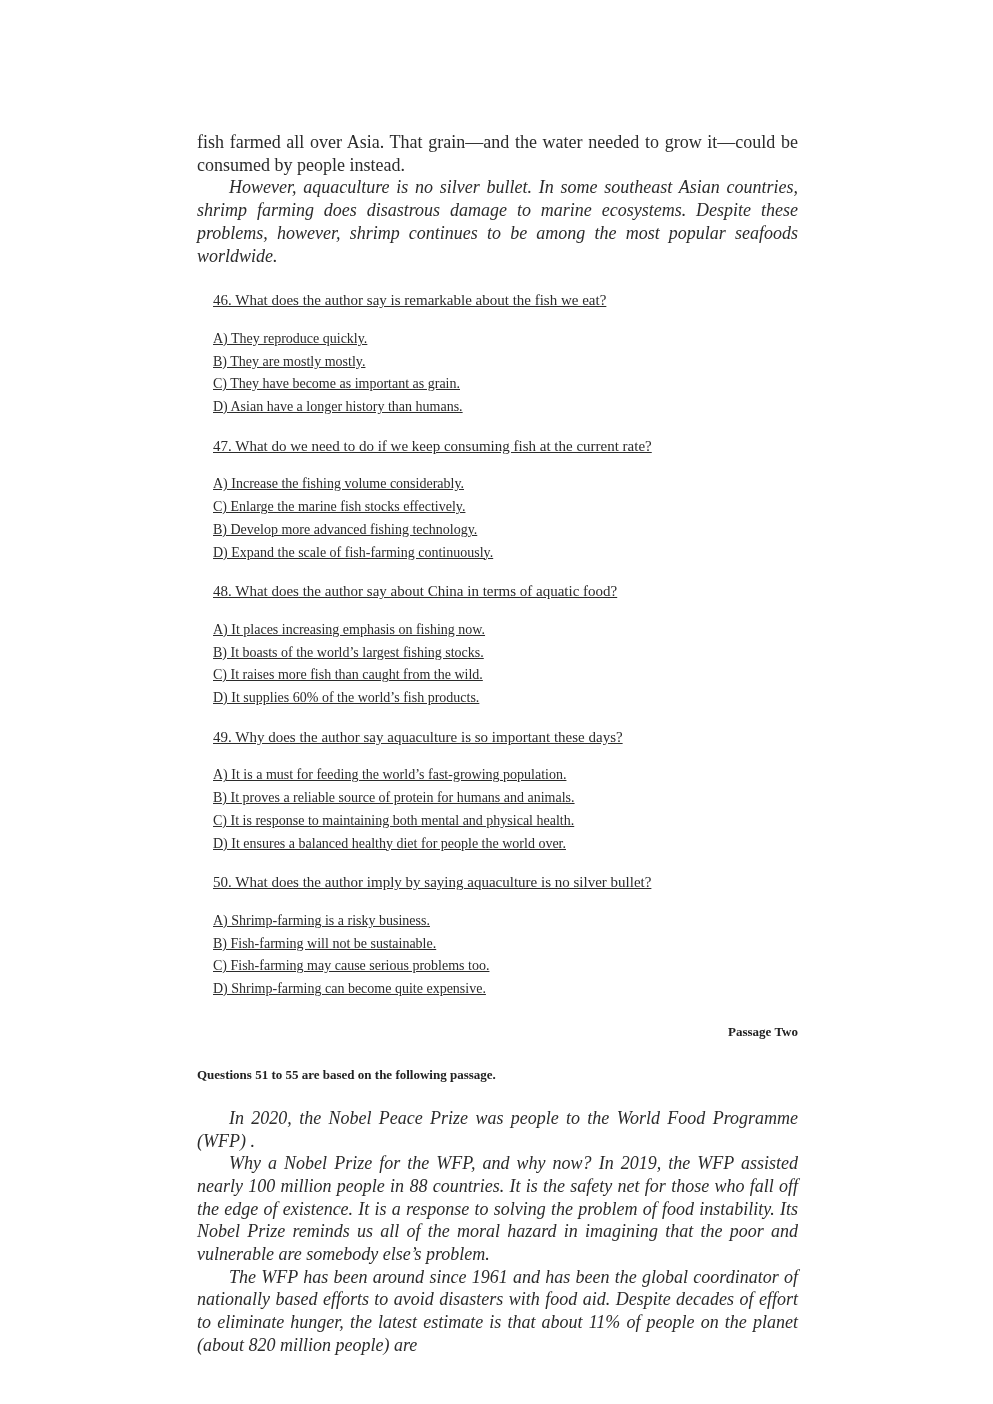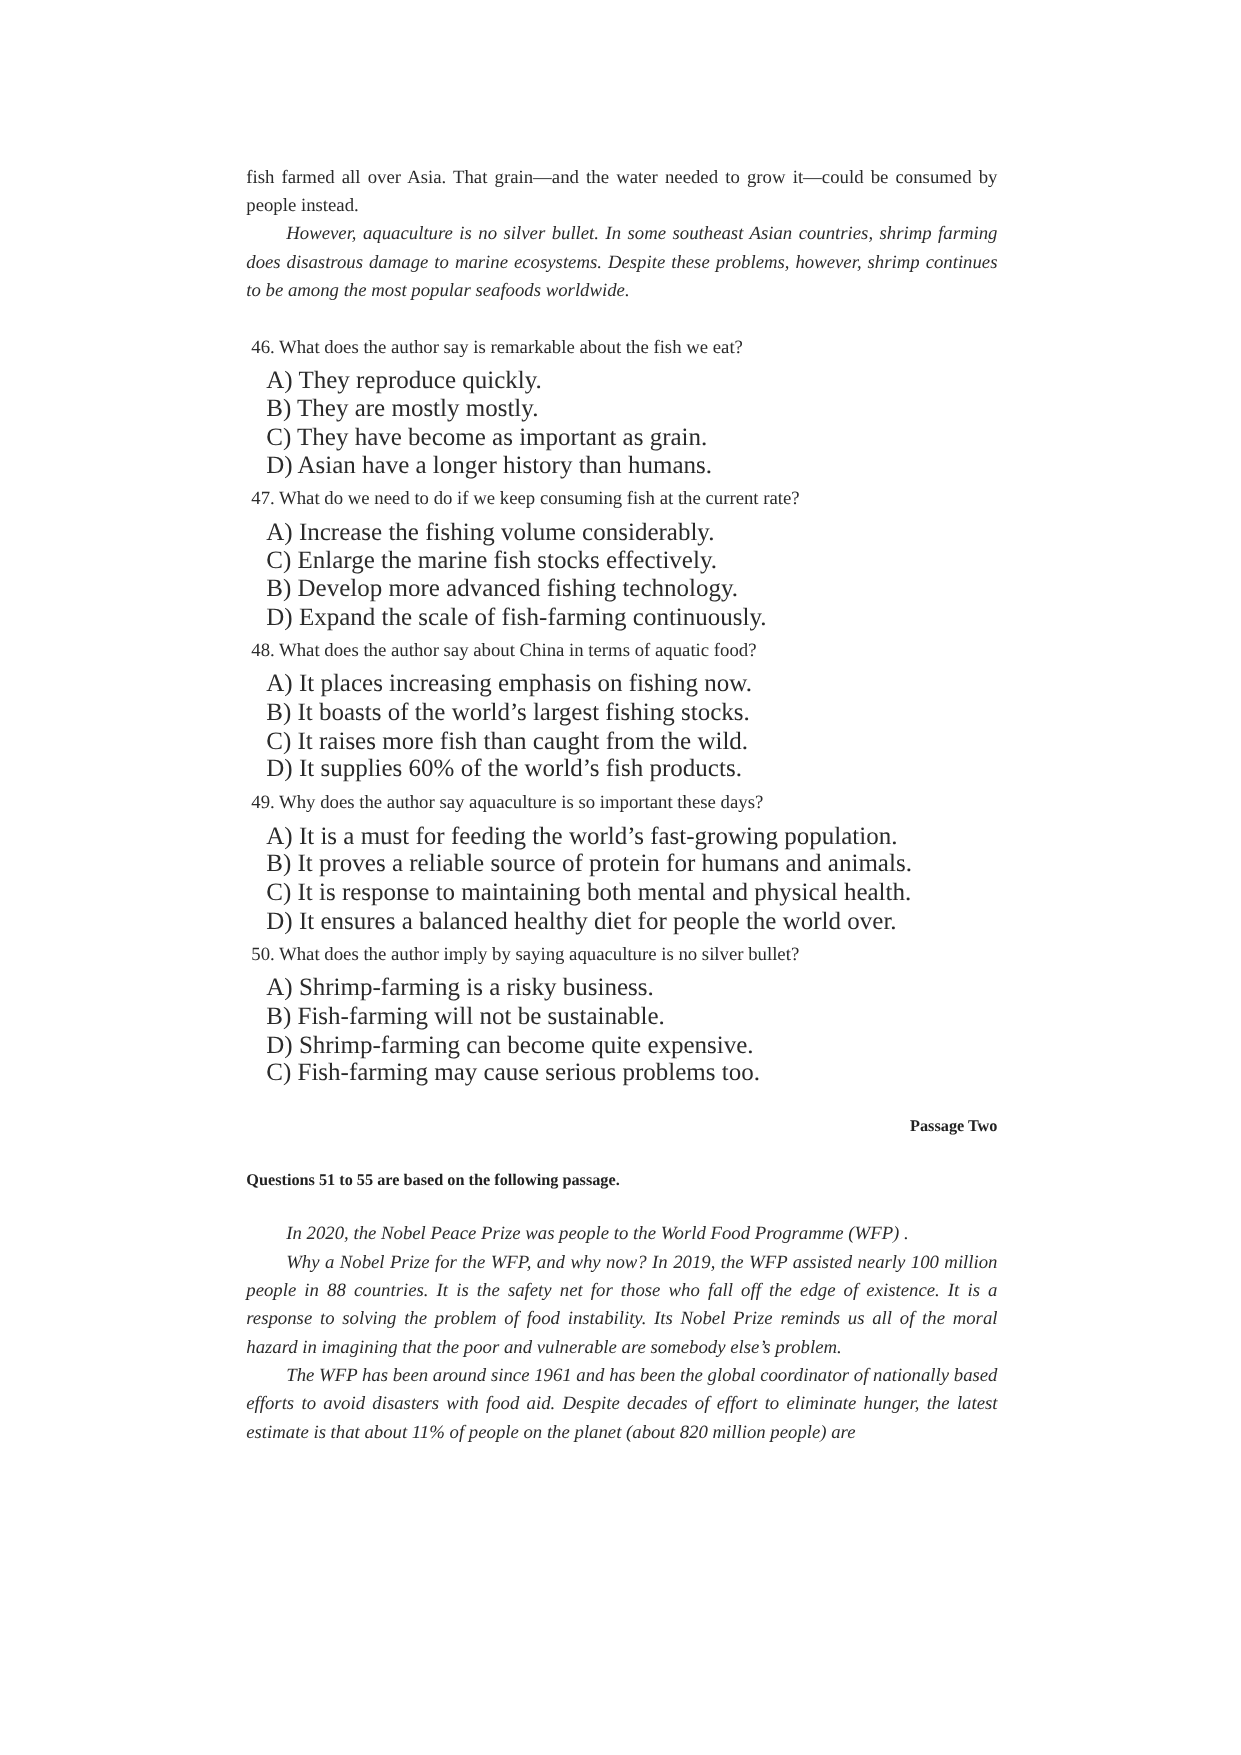--- a/index.html
+++ b/index.html
@@ -15,42 +15,44 @@
       font-family: "Liberation Serif", "DejaVu Serif", serif;
       color: #2b2b2b;
     }
     .page {
       position: absolute;
       left: 197px;
       top: 131px;
       width: 601px;
     }
     .para {
-      font-size: 15px;
+      font-size: 18px;
       line-height: 22.7px;
       margin: 0;
       text-align: justify;
     }
     .para.indent {
       text-indent: 32px;
       font-style: italic;
     }
     .questions {
       margin-top: 22px;
     }
     .q-stem {
       font-size: 15px;
       line-height: 22.7px;
-      margin: 4px;
+      margin: 16px;
+      text-decoration: underline;
     }
     .q-option {
-      font-size: 20px;
+      font-size: 14px;
       line-height: 22.7px;
       margin: 0;
       padding-left: 16px;
+      text-decoration: underline;
     }
     .section-heading {
       font-size: 13px;
       font-weight: bold;
       margin: 0;
       line-height: 20px;
       color: #222222;
     }
     .passage-title {
       margin-top: 21px;
@@ -104,22 +106,22 @@
       <p class="q-option">A) It is a must for feeding the world’s fast-growing population.</p>
       <p class="q-option">B) It proves a reliable source of protein for humans and animals.</p>
       <p class="q-option">C) It is response to maintaining both mental and physical health.</p>
       <p class="q-option">D) It ensures a balanced healthy diet for people the world over.</p>
     </div>
 
     <div>
       <p class="q-stem">50. What does the author imply by saying aquaculture is no silver bullet?</p>
       <p class="q-option">A) Shrimp-farming is a risky business.</p>
       <p class="q-option">B) Fish-farming will not be sustainable.</p>
+      <p class="q-option">C) Fish-farming may cause serious problems too.</p>
       <p class="q-option">D) Shrimp-farming can become quite expensive.</p>
-      <p class="q-option">C) Fish-farming may cause serious problems too.</p>
     </div>
 
   </div>
 
   <h3 class="section-heading passage-title">Passage Two</h3>
   <h4 class="section-heading passage-instr">Questions 51 to 55 are based on the following passage.</h4>
 
   <div class="passage-two-body">
     <p class="para indent">In 2020, the Nobel Peace Prize was people to the World Food Programme (WFP) .</p>
     <p class="para indent">Why a Nobel Prize for the WFP, and why now? In 2019, the WFP assisted nearly 100 million people in 88 countries. It is the safety net for those who fall off the edge of existence. It is a response to solving the problem of food instability. Its Nobel Prize reminds us all of the moral hazard in imagining that the poor and vulnerable are somebody else’s problem.</p>

